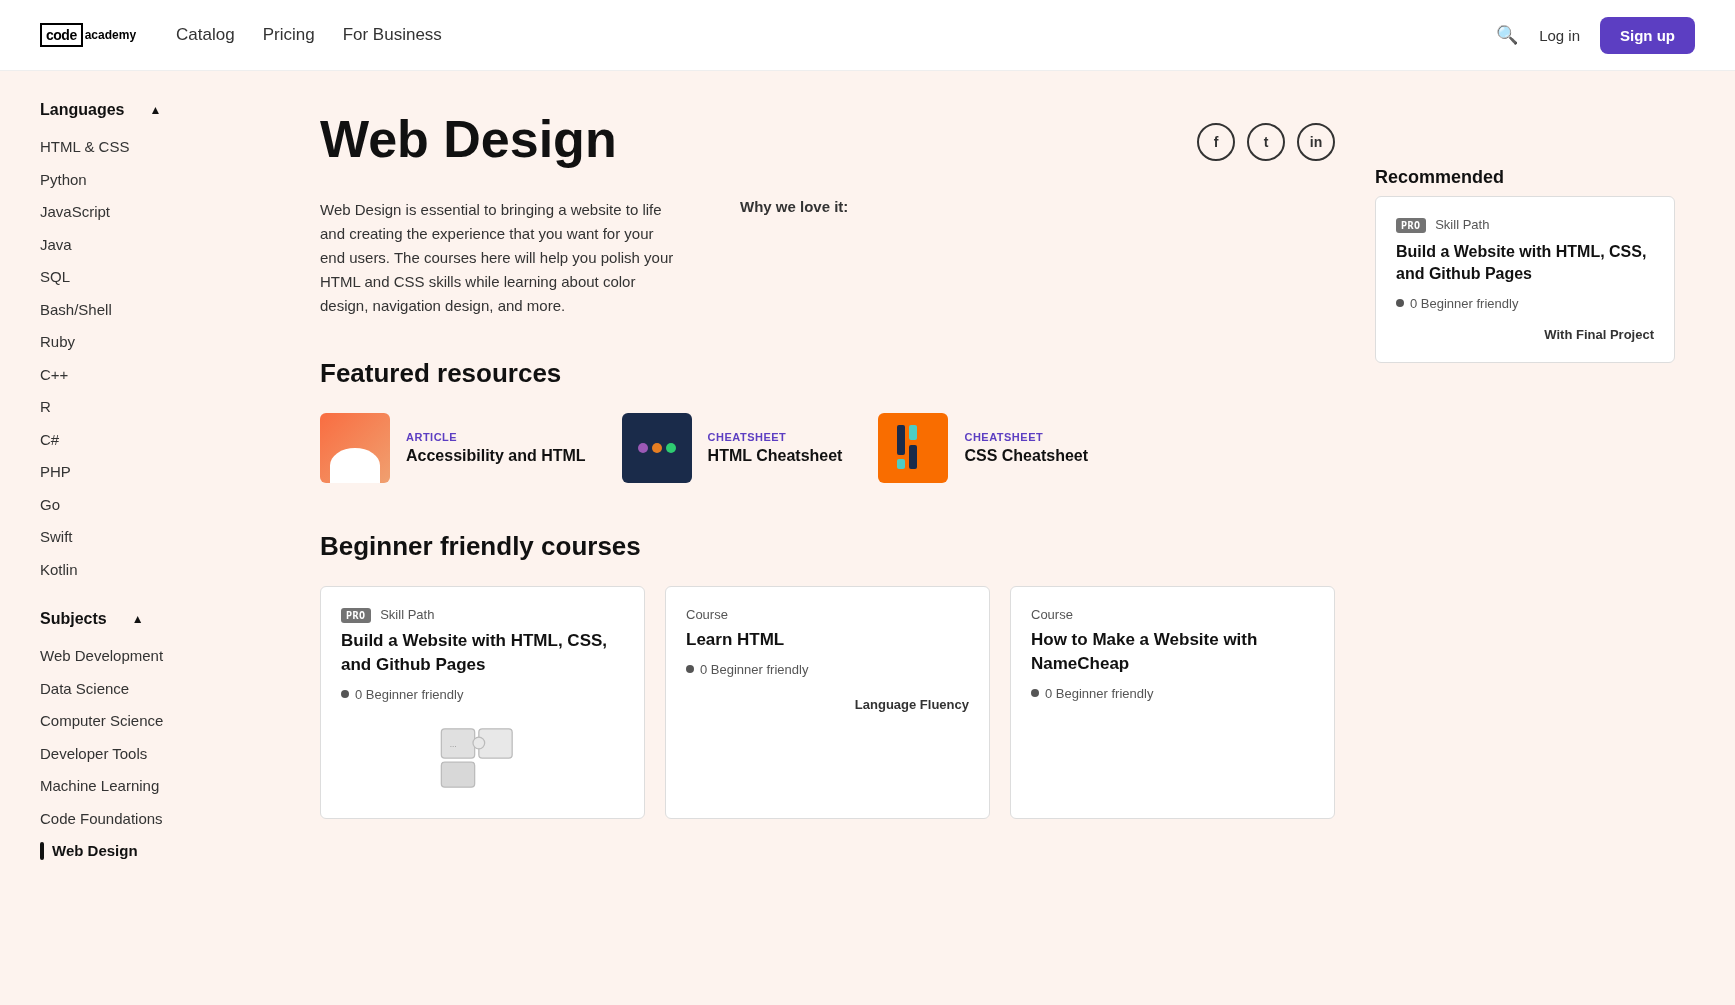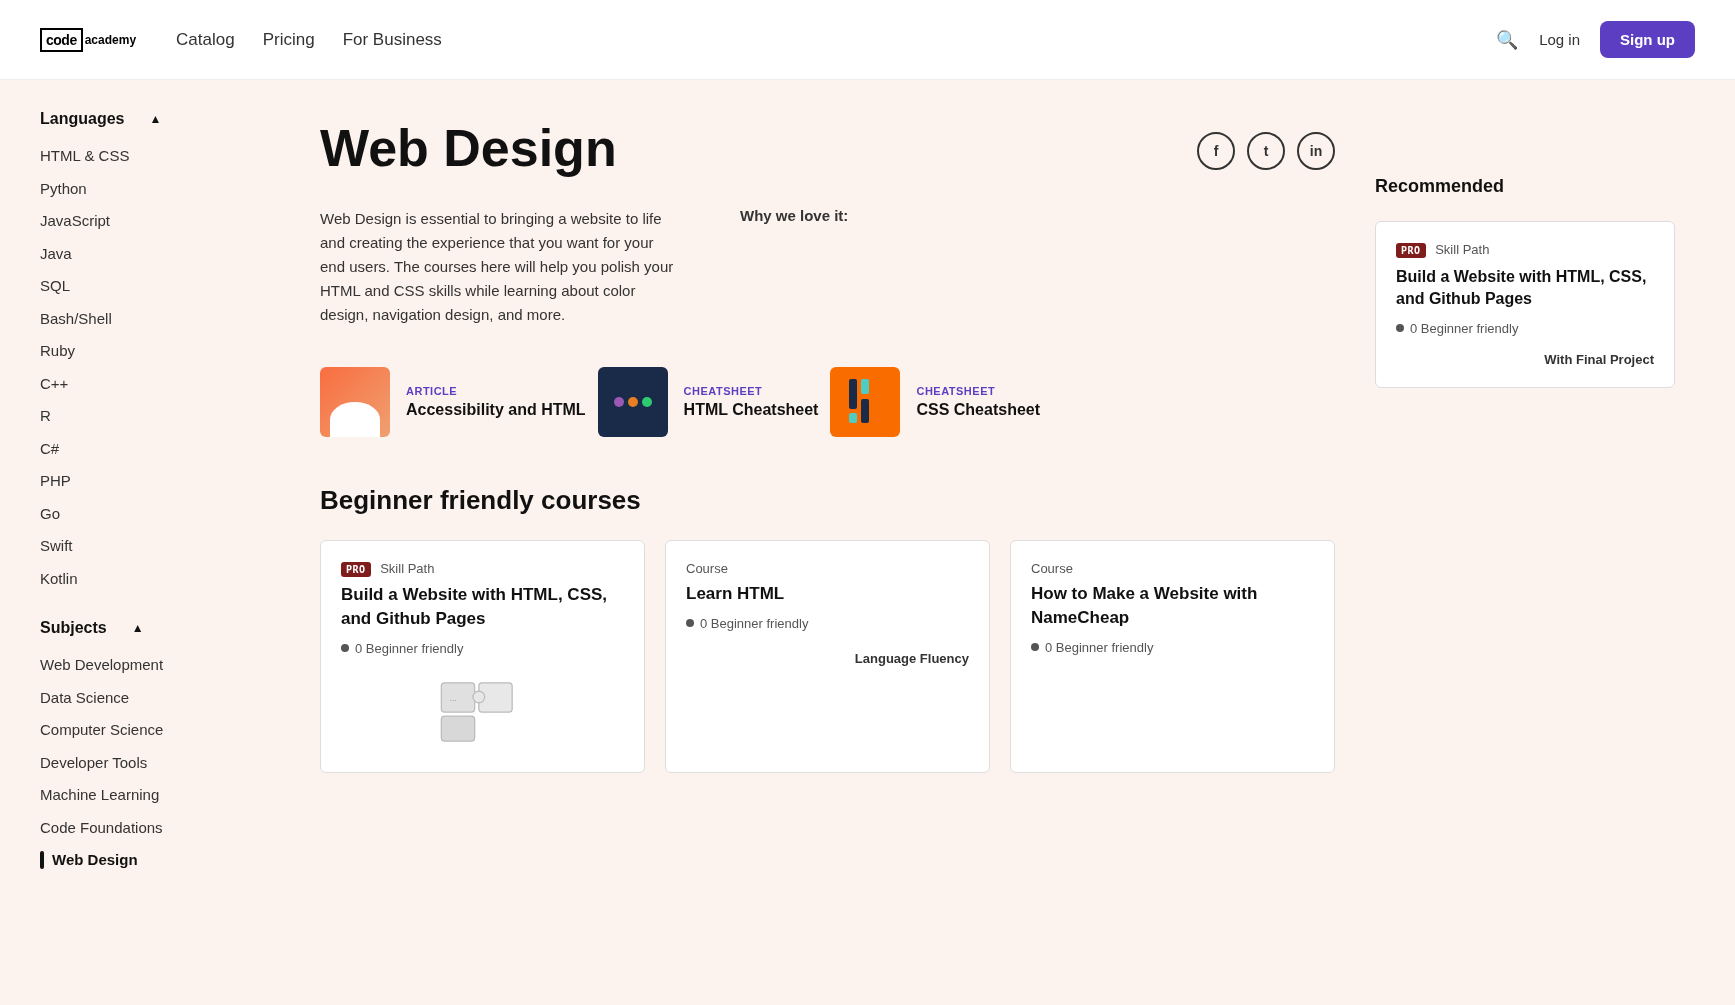--- a/index.html
+++ b/index.html
@@ -3,21 +3,21 @@
   <meta charset="utf-8">
   <style>
     * { box-sizing: border-box; margin: 0; padding: 0; }
     body { font-family: -apple-system, BlinkMacSystemFont, 'Segoe UI', sans-serif; background: #fff; }
 
     
     .navbar {
       display: flex;
       align-items: center;
       padding: 0 40px;
-      height: 80px;
+      height: 71px;
       background: #fff;
       border-bottom: 1px solid #eee;
       position: sticky;
       top: 0;
       z-index: 100;
     }
     .navbar-logo {
       display: flex;
       align-items: center;
       margin-right: 40px;
@@ -204,33 +204,33 @@
 
     
     .right-panel {
       width: 300px;
       min-width: 300px;
     }
     .recommended-title {
       font-size: 18px;
       font-weight: 700;
       color: #111;
-      margin-bottom: 24px;
+      margin-bottom: 8px;
     }
     .recommended-card {
       background: #fff;
       border: 1px solid #ddd;
       border-radius: 6px;
       padding: 20px;
       position: relative;
     }
     .pro-badge {
       display: inline-flex;
       align-items: center;
-      background: #7f1d1d;
+      background: #737373;
       color: #fff;
       font-size: 10px;
       font-weight: 700;
       padding: 2px 5px;
       border-radius: 3px;
       margin-right: 6px;
       letter-spacing: 0.5px;
       font-family: monospace;
     }
     .skill-path-label {
@@ -269,21 +269,21 @@
 
     
     .section-title {
       font-size: 26px;
       font-weight: 800;
       color: #111;
       margin-bottom: 24px;
     }
     .featured-grid {
       display: flex;
-      gap: 12px;
+      gap: 36px;
       margin-bottom: 48px;
     }
     .featured-card {
       display: flex;
       align-items: center;
       gap: 16px;
       cursor: pointer;
     }
     .featured-thumb {
       width: 70px;
@@ -479,20 +479,21 @@
           </div>
         </div>
 
         <div class="description-section">
           <p class="desc-text">Web Design is essential to bringing a website to life and creating the experience that you want for your end users. The courses here will help you polish your HTML and CSS skills while learning about color design, navigation design, and more.</p>
           <div class="why-love">
             <div class="why-love-title">Why we love it:</div>
           </div>
         </div>
 
+        <h2 class="section-title">Featured resources</h2>
         <div class="featured-grid">
 
           <div class="featured-card">
             <div class="featured-thumb featured-thumb-1">
               <svg width="50" height="40" viewBox="0 0 50 40" fill="none">
                 <ellipse cx="25" cy="38" rx="22" ry="14" fill="white" opacity="0.9"></ellipse>
                 <circle cx="20" cy="18" r="10" fill="#4ecdc4" opacity="0.9"></circle>
               </svg>
             </div>
             <div class="featured-info">

